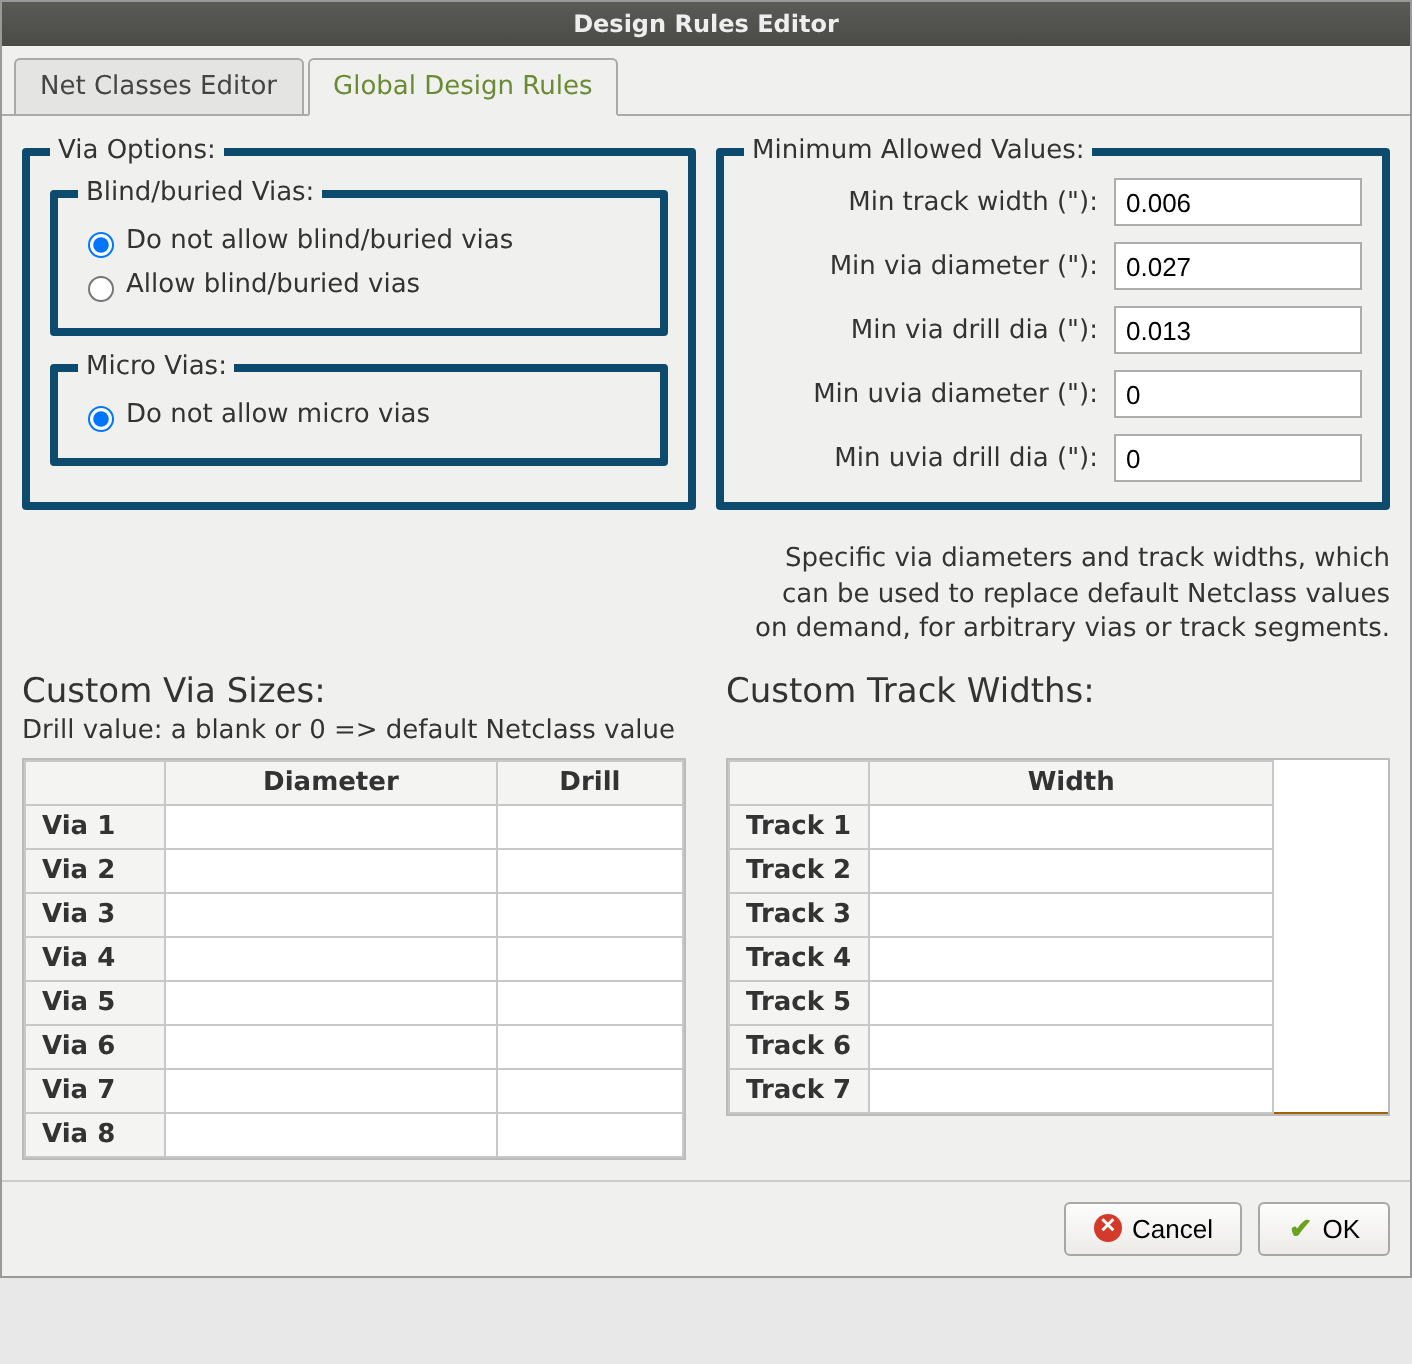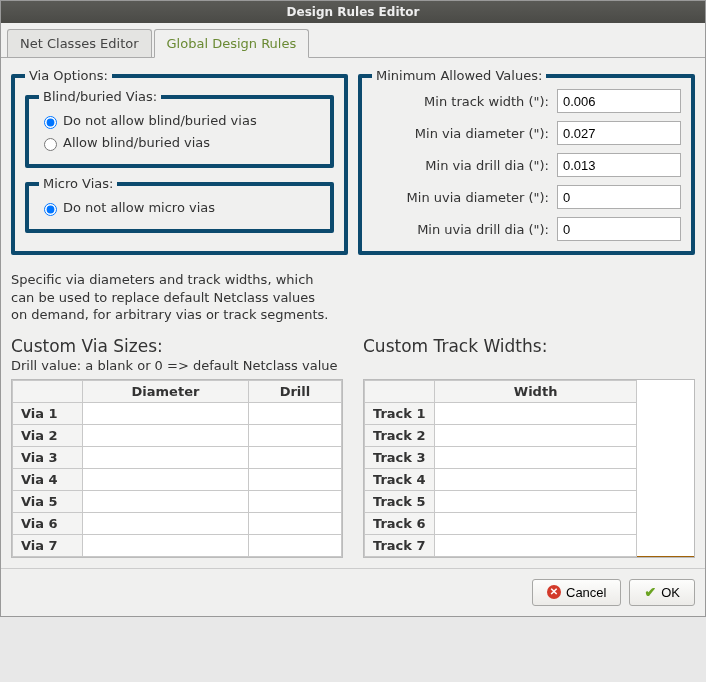--- a/index.html
+++ b/index.html
@@ -81,21 +81,21 @@
 }
 .field-input {
   width: 124px;
   border: 1px solid #adadad;
   background: #fff;
   padding: 3px 5px;
   font-size: 13px;
   height: 24px;
 }
 .help-text {
-  text-align: left;
+  text-align: right;
   padding: 8px 0 12px 0;
   line-height: 1.35;
 }
 .subhdr {
   font-size: 17px;
   margin-bottom: 2px;
 }
 .subhelp {
   font-size: 13px;
   margin-bottom: 6px;
@@ -279,20 +279,25 @@
             <tr>
                   <th class="rowhdr">Via 6</th>
                   <td></td>
                   <td></td>
                 </tr>
             <tr>
                   <th class="rowhdr">Via 7</th>
                   <td></td>
                   <td></td>
                 </tr>
+            <tr>
+                  <th class="rowhdr">Via 8</th>
+                  <td></td>
+                  <td></td>
+                </tr>
           </tbody>
             </table>
         </div>
       </div>
 
       <div class="custom-col">
         <div class="subhdr">Custom Track Widths:</div>
         <div class="subhelp">&nbsp;</div>
         <div class="table-wrap">
           <table class="grid">

